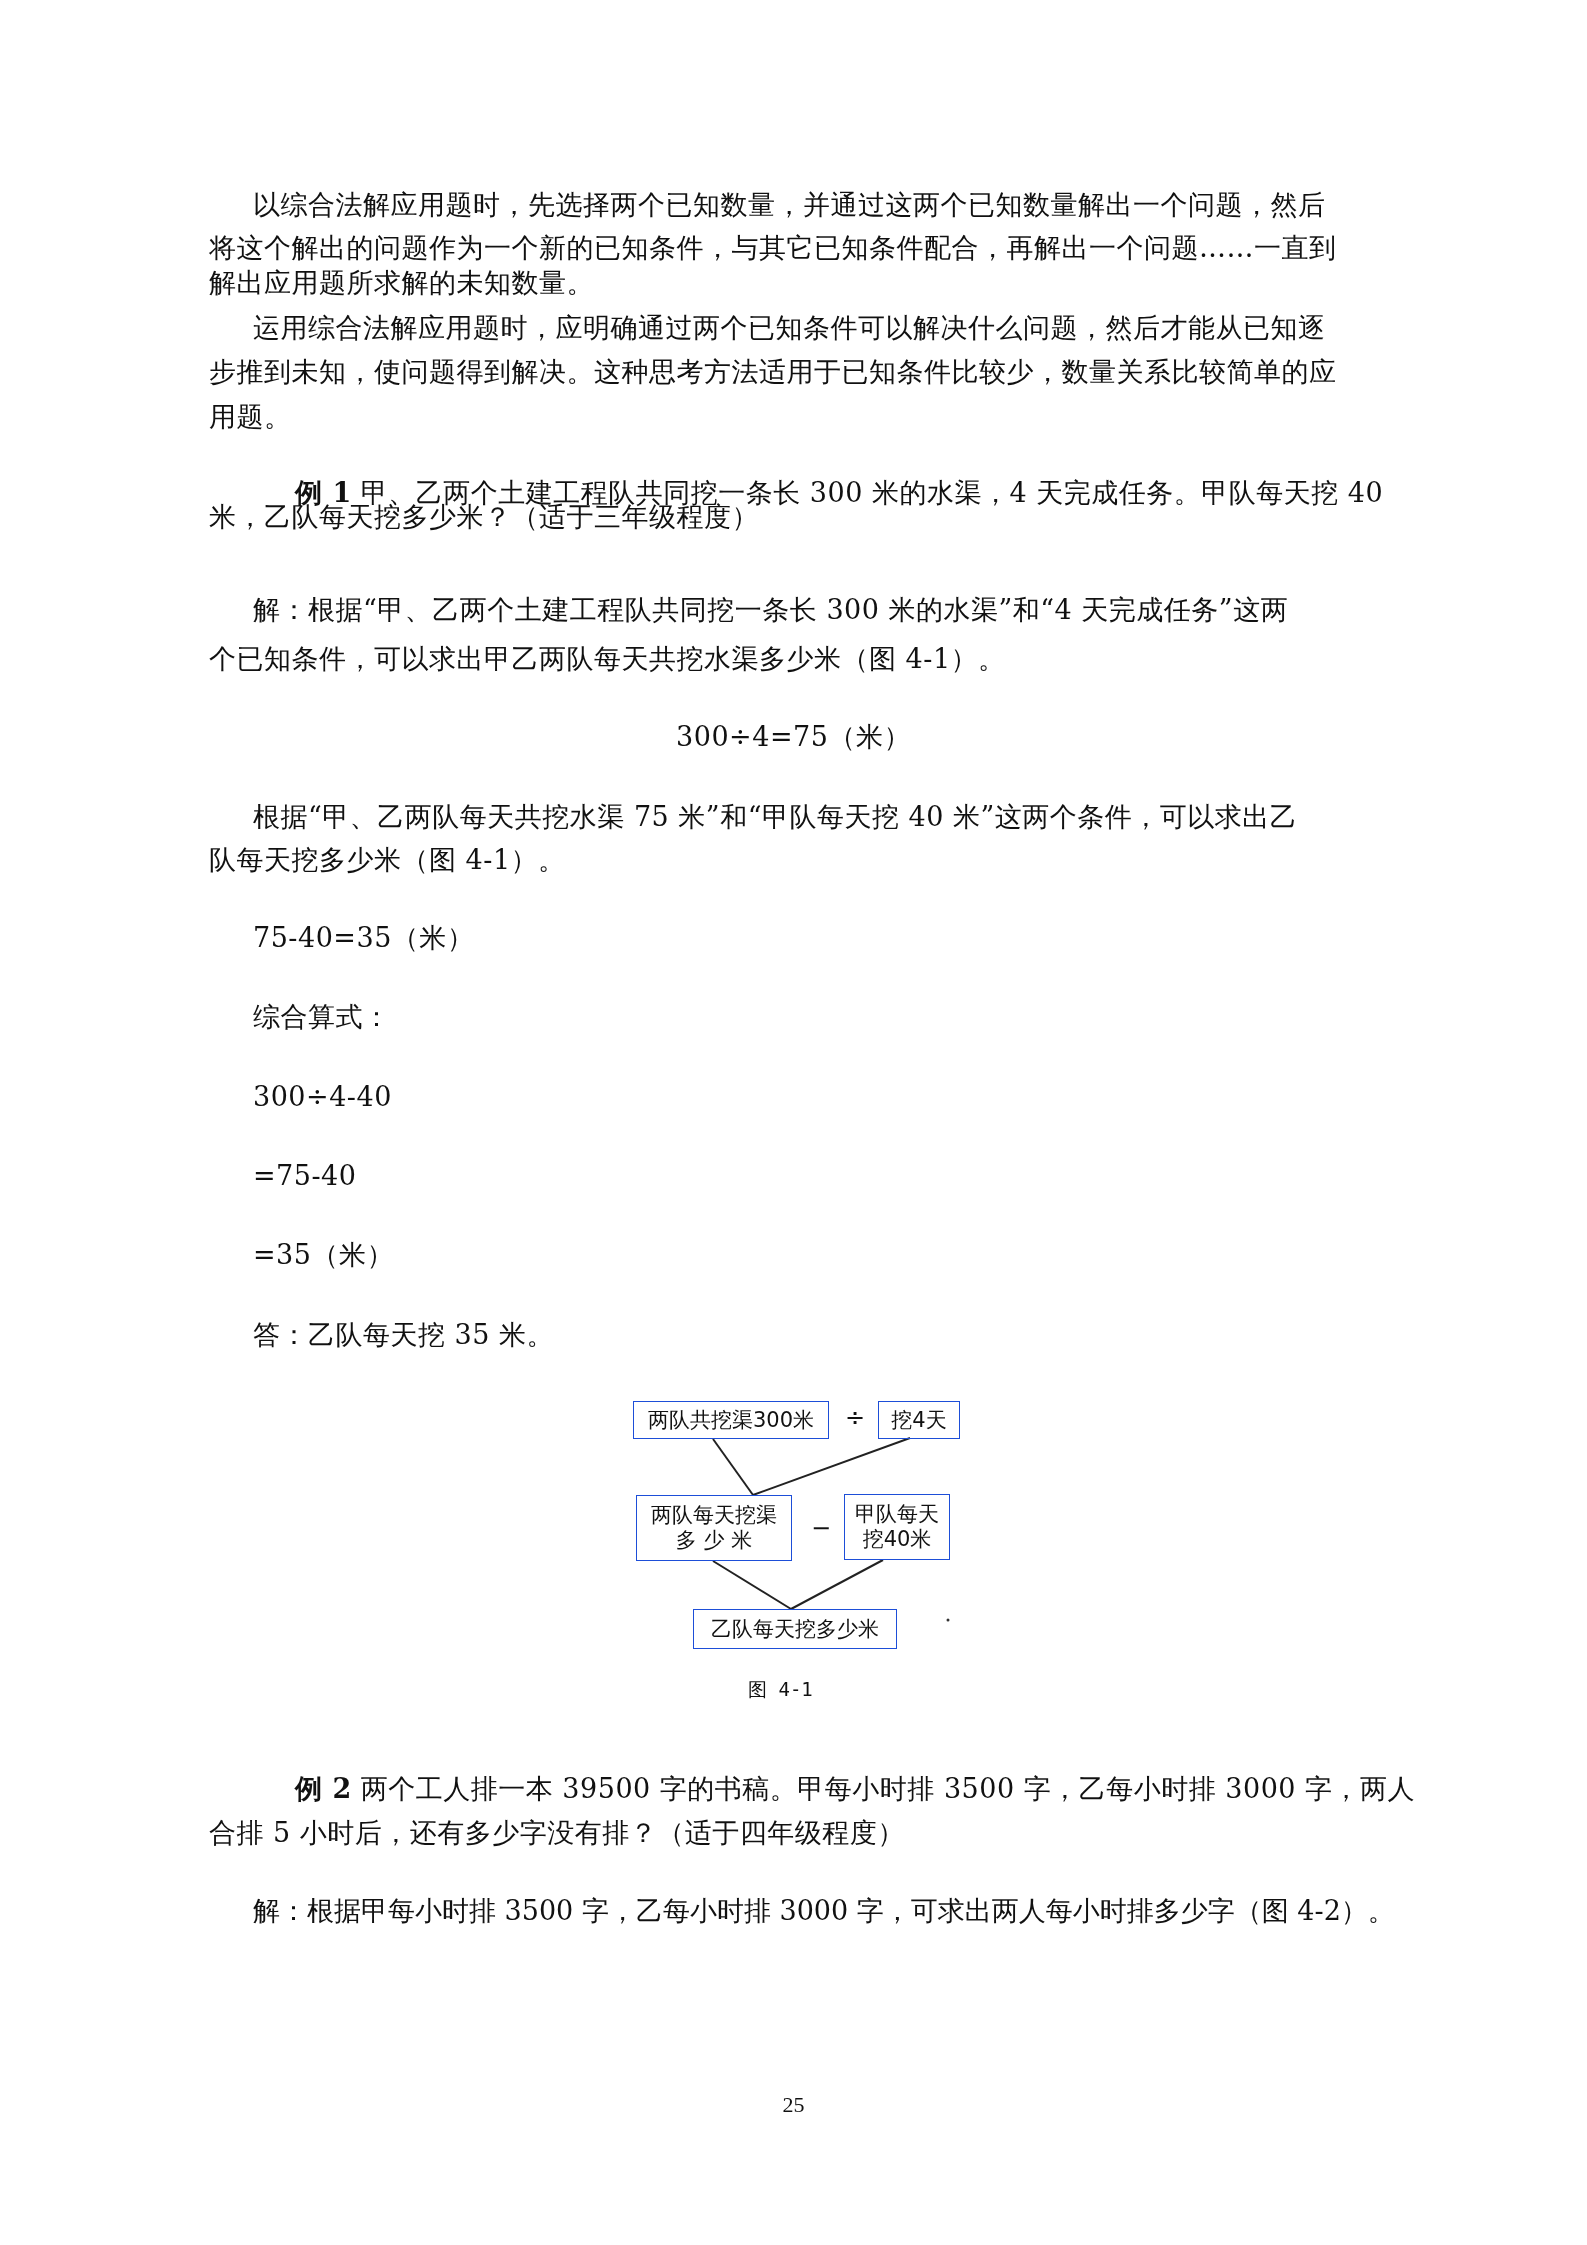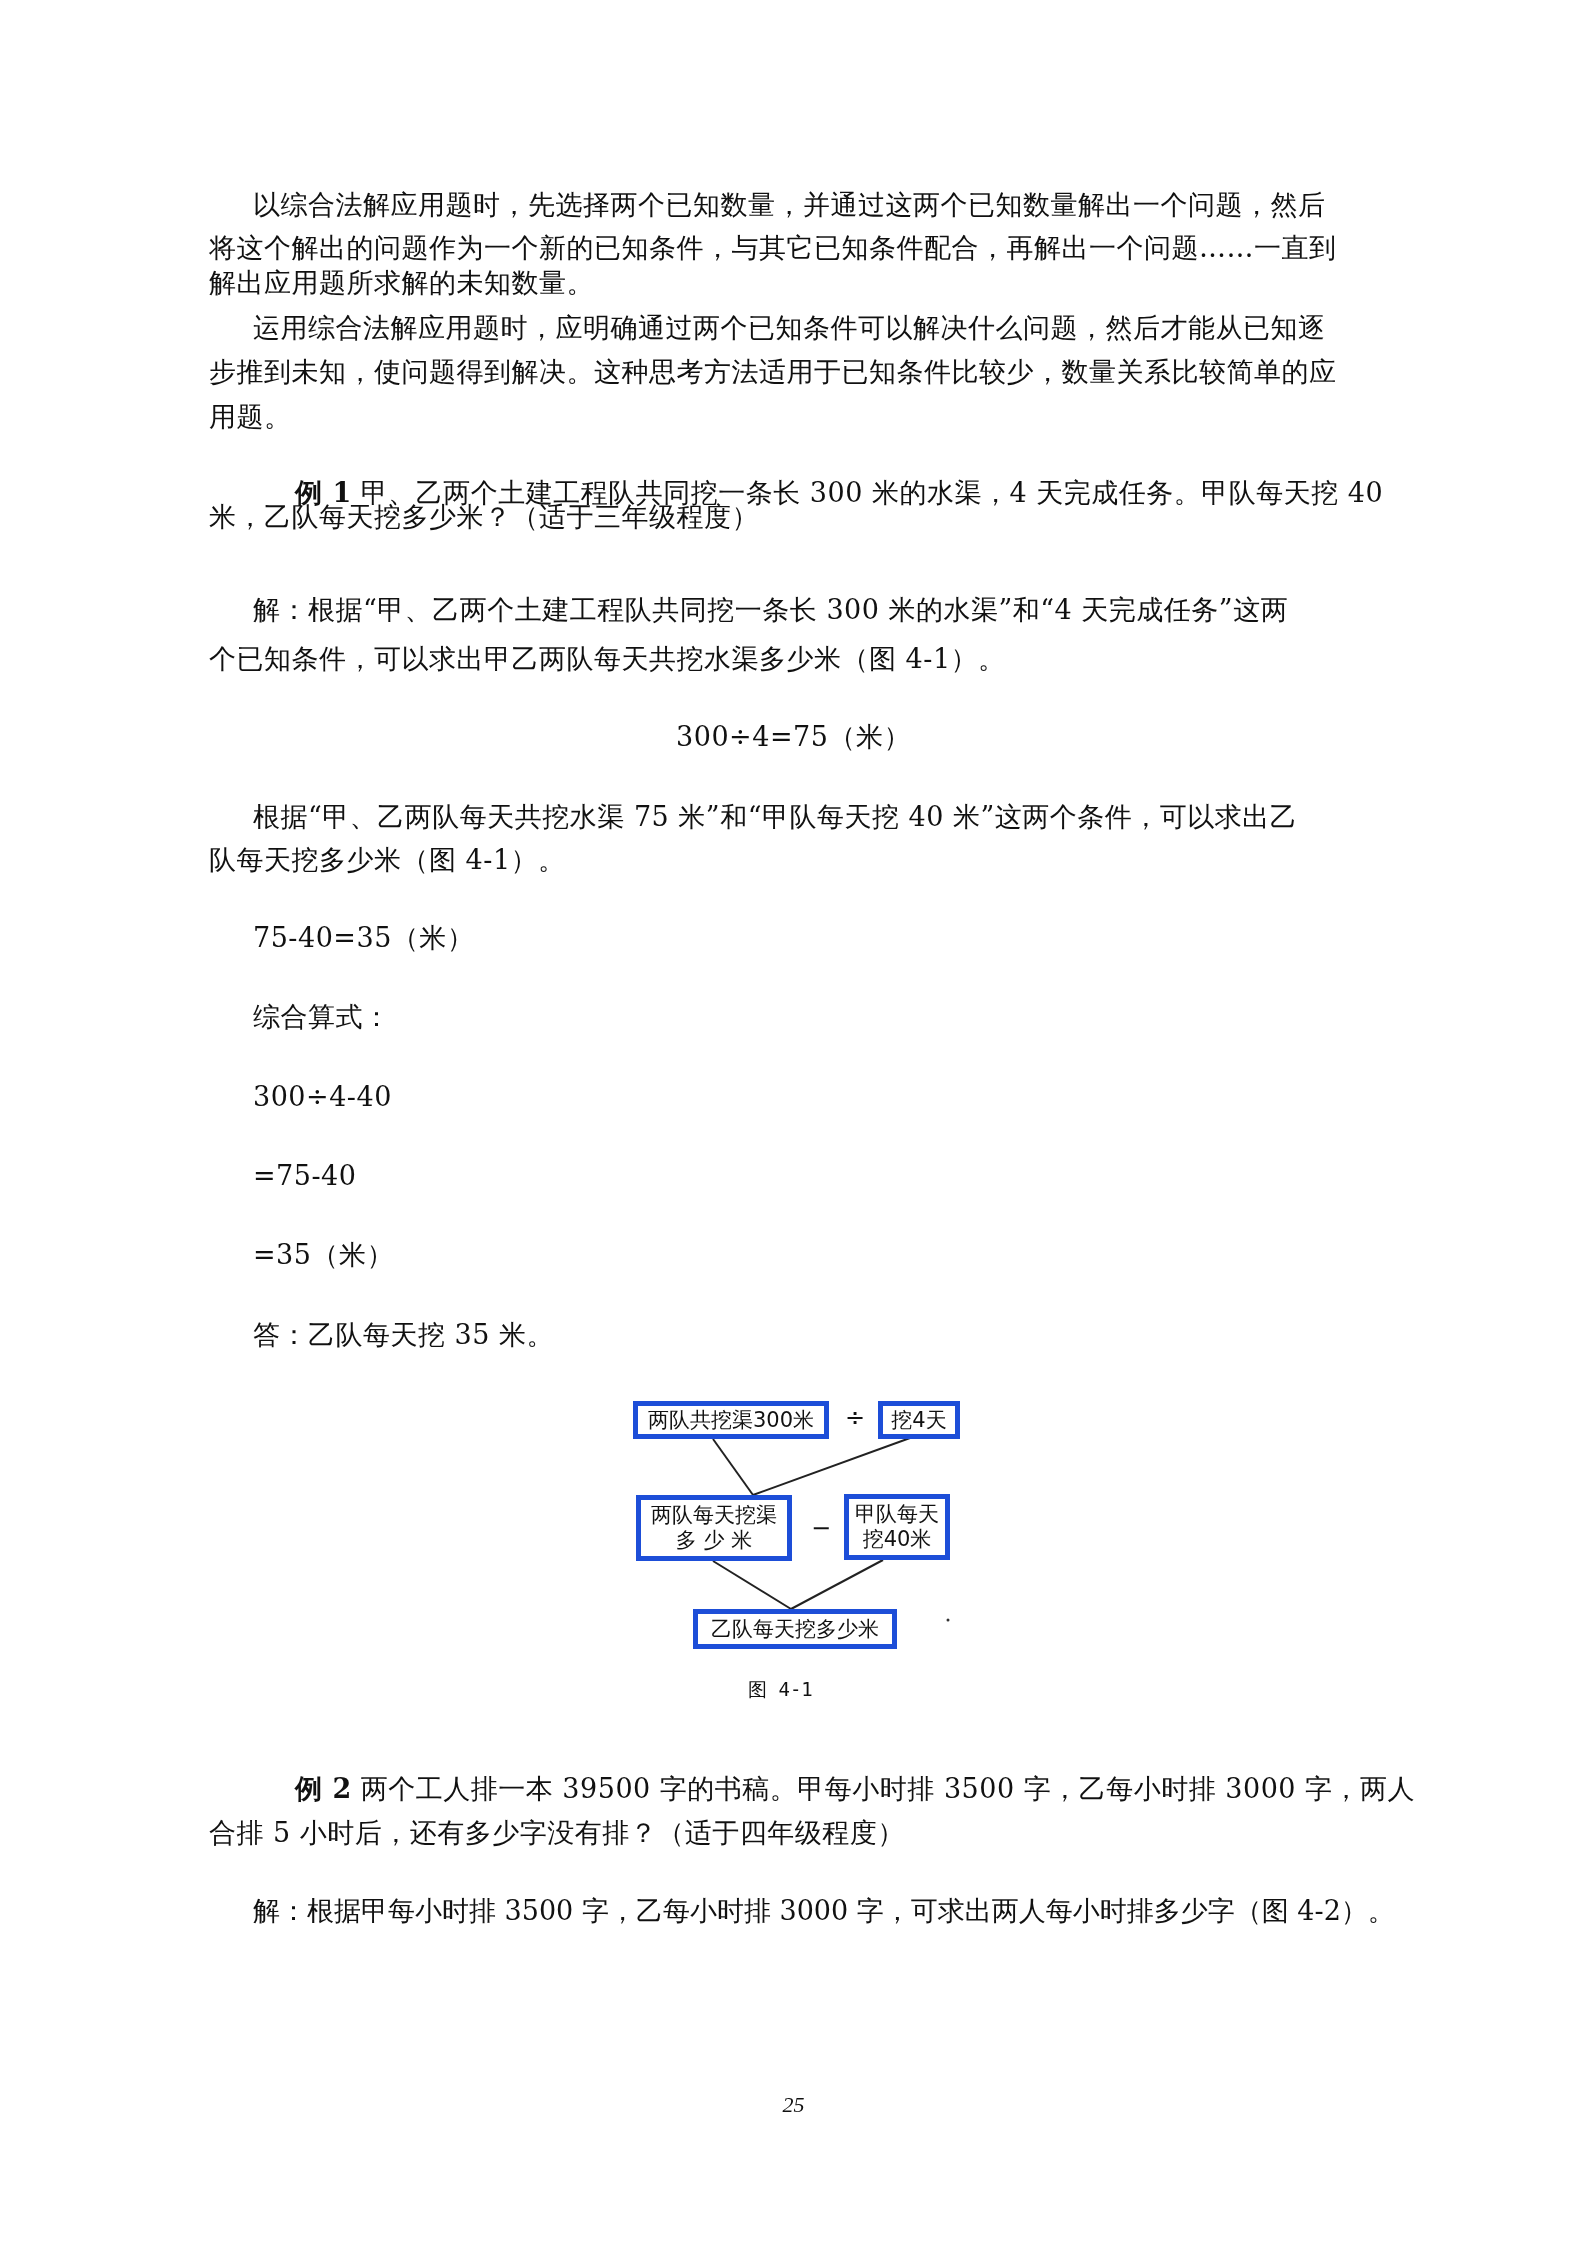--- a/index.html
+++ b/index.html
@@ -2,26 +2,26 @@
 <html><head>
 <meta charset="utf-8">
 <style>
   html,body{margin:0;padding:0;background:#fff;}
   body{width:1587px;height:2245px;position:relative;overflow:hidden;
        font-family:"DejaVu Serif","Liberation Serif",serif;color:#111;}
   .ln{position:absolute;left:209px;width:1240px;font-size:27px;line-height:30px;white-space:nowrap;letter-spacing:0.5px;}
   .ind{left:253px;}
   .ctr{left:0;width:1587px;text-align:center;}
   b.lbl{font-weight:bold;margin-left:42px;}
-  .box{position:absolute;border:5px solid #1d4ed8;box-sizing:border-box;
+  .box{position:absolute;border:1px solid #1d4ed8;box-sizing:border-box;
        font-family:"DejaVu Sans","Liberation Sans",sans-serif;font-size:21px;
        display:flex;align-items:center;justify-content:center;text-align:center;line-height:25px;white-space:pre-line;}
   .op{position:absolute;font-size:24px;font-family:"DejaVu Sans",sans-serif;}
   .cap{position:absolute;font-family:"DejaVu Sans Mono",monospace;font-size:19px;}
-  .pn{position:absolute;left:0;width:1587px;text-align:center;font-size:22px;top:2092px;font-family:"Liberation Serif",serif;font-style:italic;}
+  .pn{position:absolute;left:0;width:1587px;text-align:center;font-size:22px;top:2092px;font-family:"Liberation Serif",serif;}
   svg{position:absolute;left:0;top:0;}
 </style>
 </head>
 <body>
 
 <div>
   <div class="ln ind" style="top:190px">以综合法解应用题时，先选择两个已知数量，并通过这两个已知数量解出一个问题，然后</div>
   <div class="ln" style="top:233px">将这个解出的问题作为一个新的已知条件，与其它已知条件配合，再解出一个问题……一直到</div>
   <div class="ln" style="top:268px">解出应用题所求解的未知数量。</div>
 </div>

